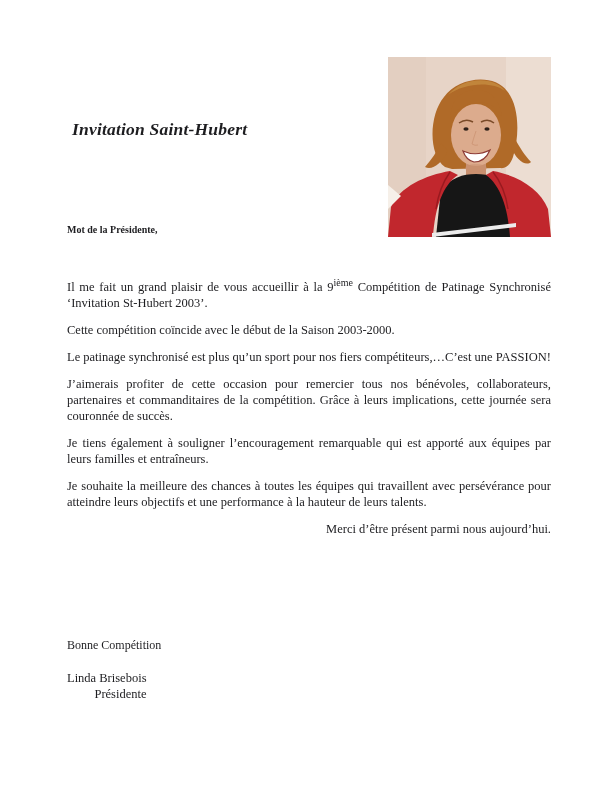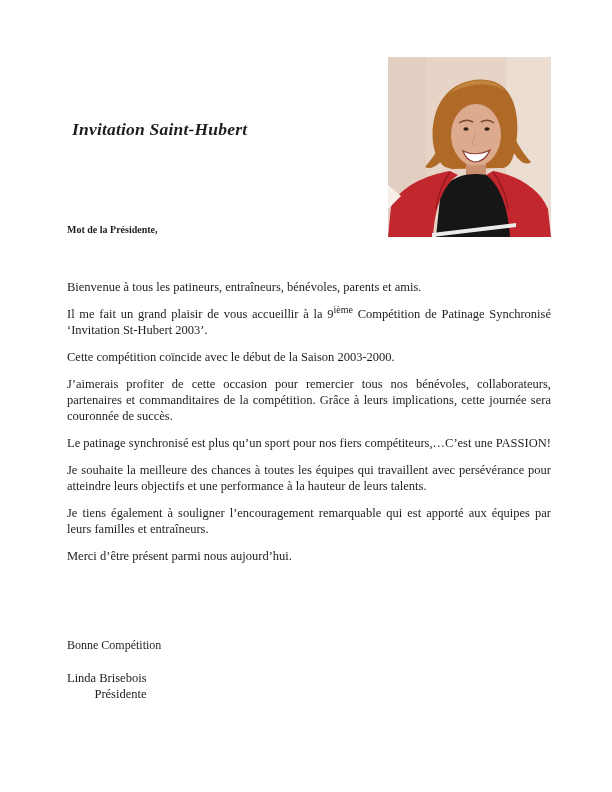--- a/index.html
+++ b/index.html
@@ -42,21 +42,21 @@
   .letter-body {
     position: absolute;
     left: 67px;
     top: 279px;
     width: 484px;
     font-size: 12.5px;
     line-height: 16px;
     text-align: justify;
   }
   .letter-body p { margin: 0 0 11px 0; }
-  .letter-body p.merci { margin-top: 4px; text-align: left; }
+  .letter-body p.merci { margin-top: 4px; text-align: right; }
   .letter-body sup { font-size: 10px; line-height: 0; vertical-align: super; font-family: Liberation Serif, serif; }
   .closing {
     position: absolute;
     left: 67px;
     top: 638px;
     font-size: 12px;
   }
   .signature {
     position: absolute;
     left: 67px;
@@ -105,27 +105,26 @@
       <path d="M62 115 C55 125 50 138 48 152" fill="none" stroke-width="1.4" opacity="0.8" stroke="#8f161b"></path>
       <path d="M105 115 C113 125 118 138 120 152" fill="none" stroke-width="1.4" opacity="0.8" stroke="#8f161b"></path>
       <path d="M44 176 L128 166 L128 170 L44 180 Z" fill="#ececec"></path>
       <path d="M0 128 L13 139 L0 152 Z" fill="#f6f0e9"></path>
     </svg>
   </div>
 
   <div class="salutation">Mot de la Présidente,</div>
 
   <div class="letter-body">
-    <p>Bienvenue à tous les patineurs, entraîneurs, bénévoles, parents et amis.</p>
     <p><span>Il me fait un grand plaisir de vous accueillir à la 9</span><sup>ième</sup><span> Compétition de Patinage Synchronisé ‘Invitation St-Hubert 2003’.</span></p>
     <p>Cette compétition coïncide avec le début de la Saison 2003-2000.</p>
+    <p>Le patinage synchronisé est plus qu’un sport pour nos fiers compétiteurs,…C’est une PASSION!</p>
     <p>J’aimerais profiter de cette occasion pour remercier tous nos bénévoles, collaborateurs, partenaires et commanditaires de la compétition.  Grâce à leurs implications, cette journée sera couronnée de succès.</p>
-    <p>Le patinage synchronisé est plus qu’un sport pour nos fiers compétiteurs,…C’est une PASSION!</p>
+    <p>Je tiens également à souligner l’encouragement remarquable qui est apporté aux équipes par leurs familles et entraîneurs.</p>
     <p>Je souhaite la meilleure des chances à toutes les équipes qui travaillent avec persévérance pour atteindre leurs objectifs et une performance à la hauteur de leurs talents.</p>
-    <p>Je tiens également à souligner l’encouragement remarquable qui est apporté aux équipes par leurs familles et entraîneurs.</p>
     <p class="merci">Merci d’être présent parmi nous aujourd’hui.</p>
   </div>
 
   <div class="closing">Bonne Compétition</div>
 
   <div class="signature">
     <div>Linda Brisebois</div>
     <div>Présidente</div>
   </div>
 

